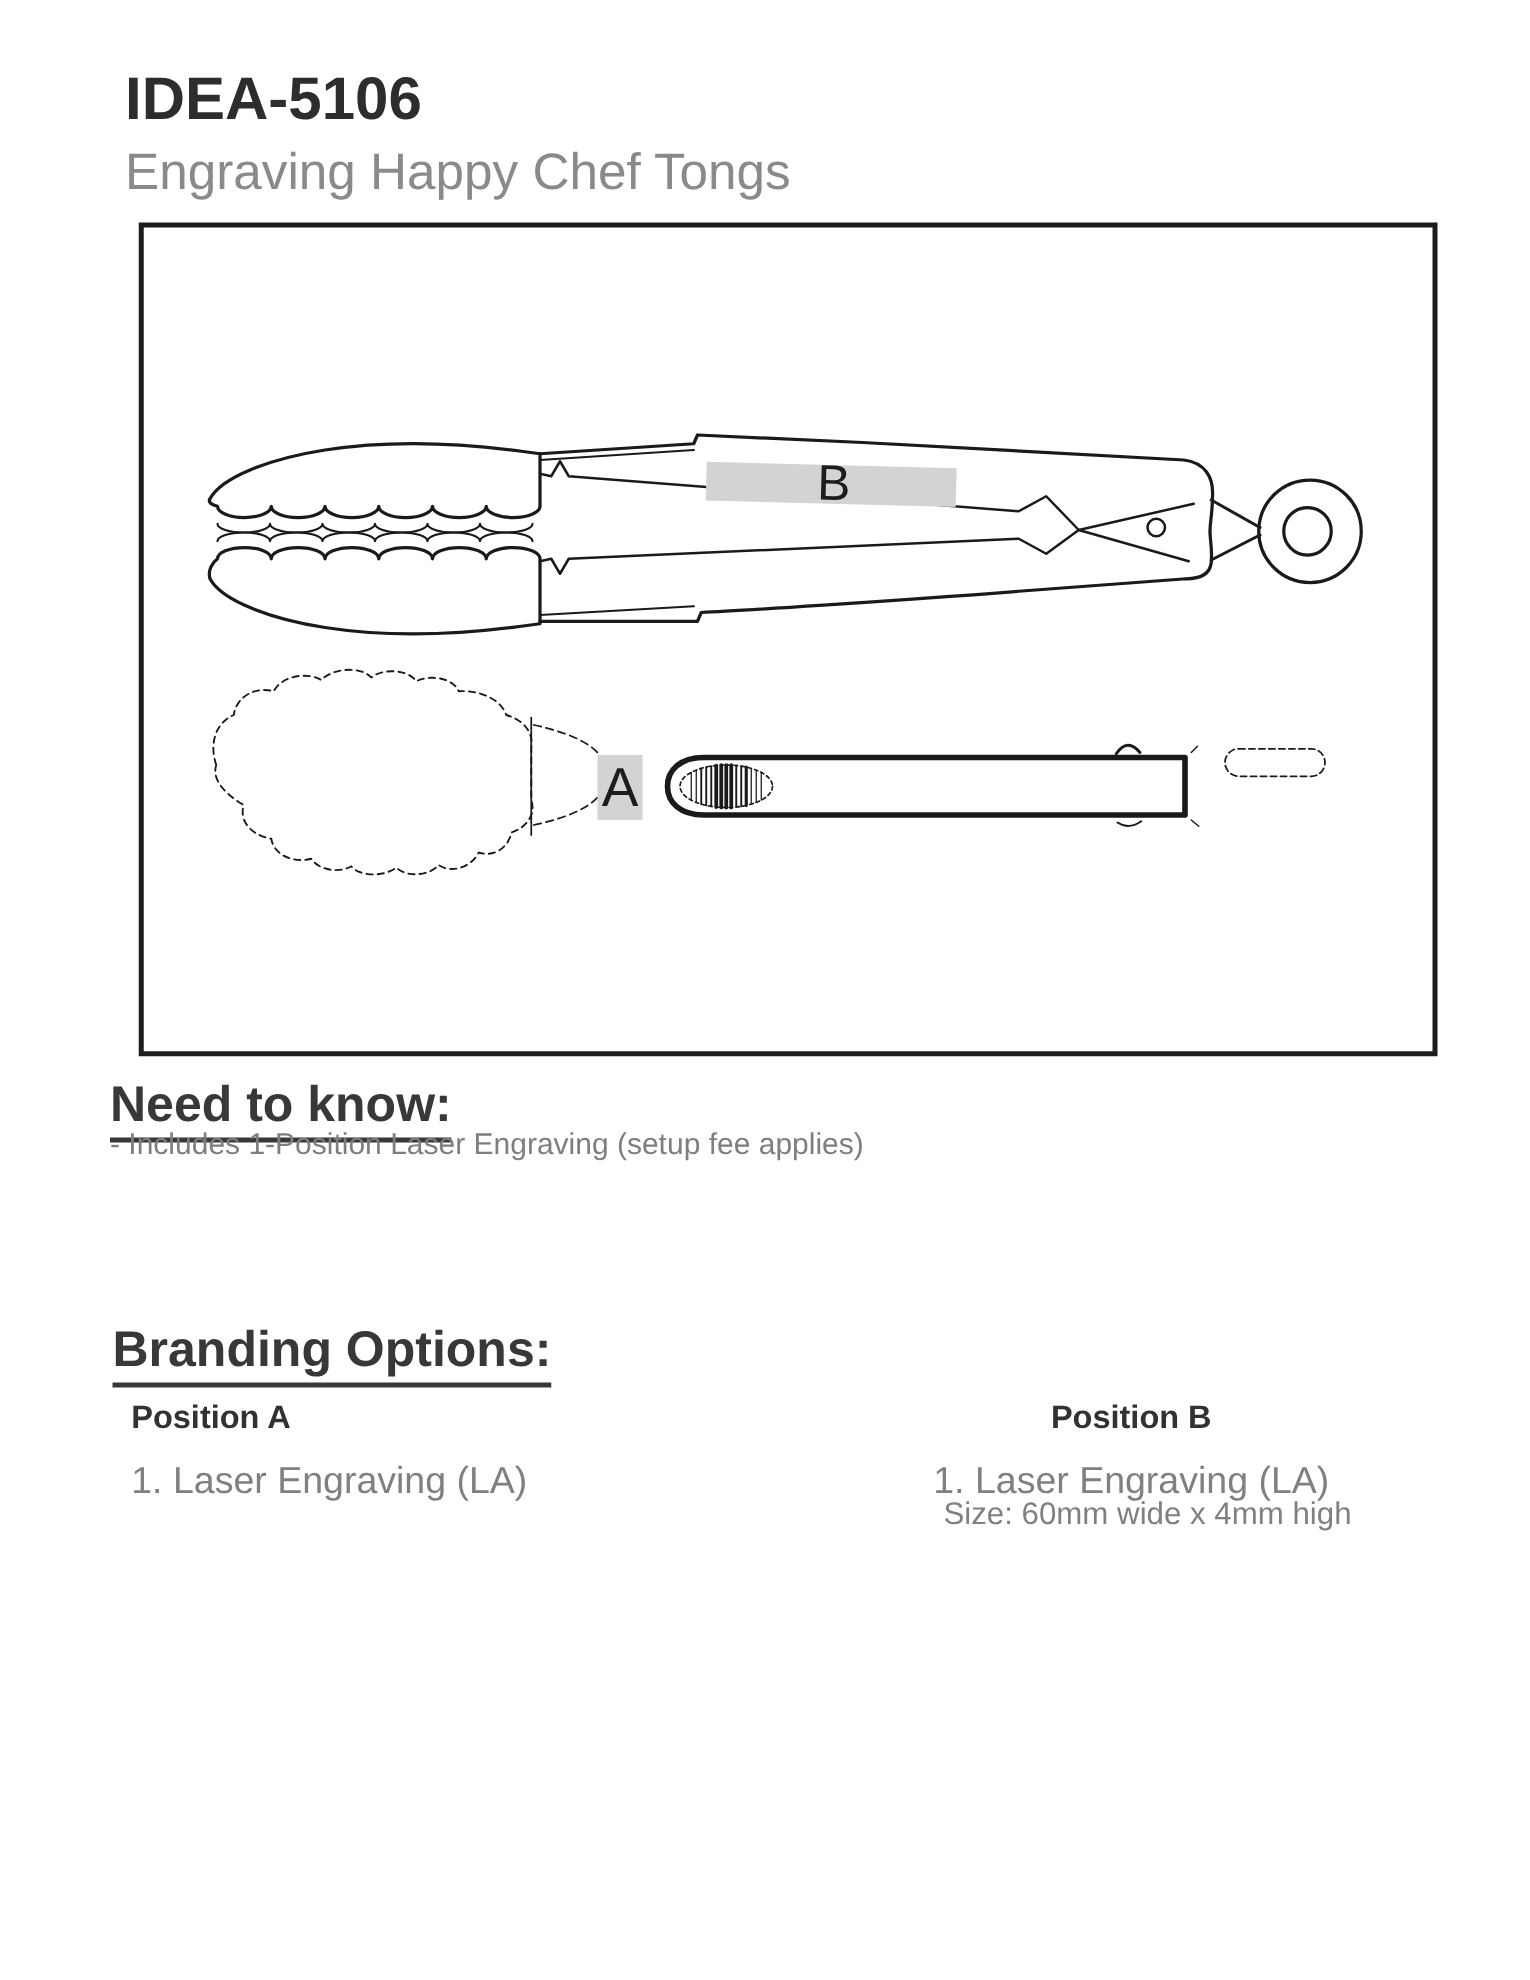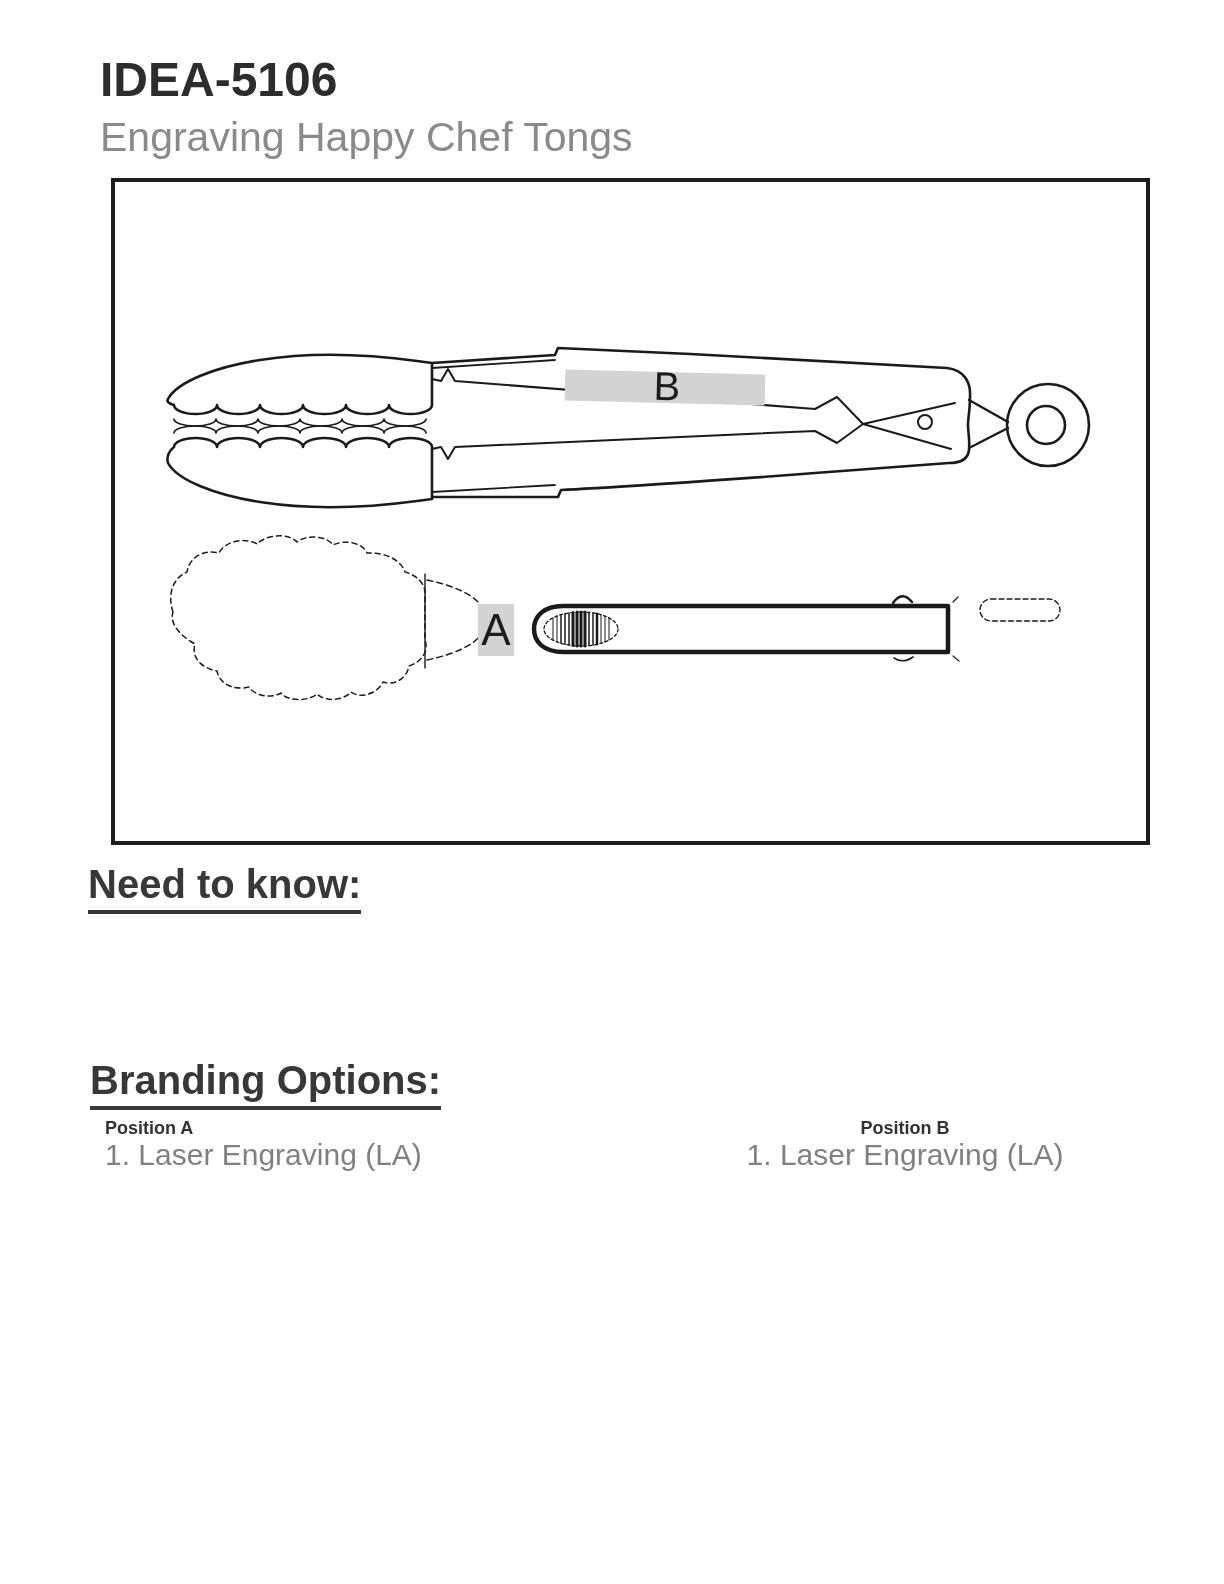--- a/index.html
+++ b/index.html
@@ -35,21 +35,21 @@
   }
   #need-heading { left:88px; top:850px;margin-top:12px; }
   #branding-heading { left:90px; top:1058px; }
   .note-line {
     position:absolute; left:88px; top:902px;
     font-size:24px; color:#7e7e7e;
   }
   .position-col { position:absolute; top:1118px; width:520px; }
   #position-a { left:105px; }
   #position-b { left:645px;text-align:center; }
-  .position-title { font-size:18px; font-weight:bold; color:#323232; margin-bottom:2px; }
+  .position-title { font-size:26px; font-weight:bold; color:#323232; margin-bottom:22px; }
   .position-method { font-size:30px; color:#808080; line-height:27px; }
   .position-size { font-size:25px; color:#808080; line-height:27px; padding-left:26px; }
   text.marker-letter {
     font-family:"Liberation Sans", sans-serif;
     fill:#1c1c1c;
   }
 </style>
 </head>
 <body>
 
@@ -198,26 +198,28 @@
           <path stroke-width="1.2" d="M 838,420 L 843,415"></path>
           <path stroke-width="1.2" d="M 838,474 L 844,479"></path>
 
           <rect stroke-width="1.4" stroke-dasharray="5 3" x="865" y="417" width="80" height="22" rx="11"></rect>
         </g>
       </g>
     </svg>
   </div>
 
   <div class="section-heading" id="need-heading">Need to know:</div>
+  <div class="note-line">- Includes 1-Position Laser Engraving (setup fee applies)</div>
 
   <div class="section-heading" id="branding-heading">Branding Options:</div>
 
   <div class="position-col" id="position-a">
     <div class="position-title">Position A</div>
     <div class="position-method">1. Laser Engraving (LA)</div>
   </div>
 
   <div class="position-col" id="position-b">
     <div class="position-title">Position B</div>
     <div class="position-method">1. Laser Engraving (LA)</div>
+    <div class="position-size">Size: 60mm wide x 4mm high</div>
   </div>
 
 </div>
 
 </body></html>

